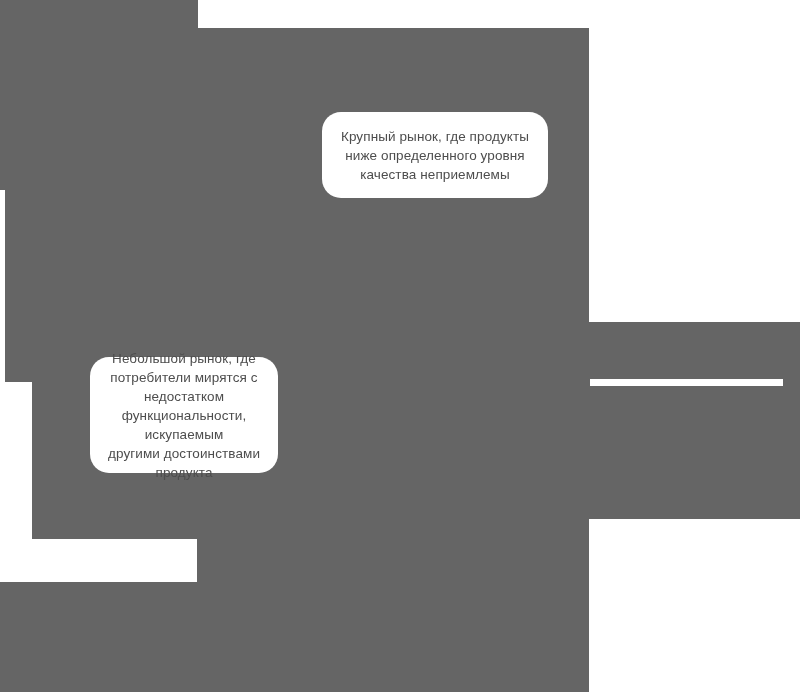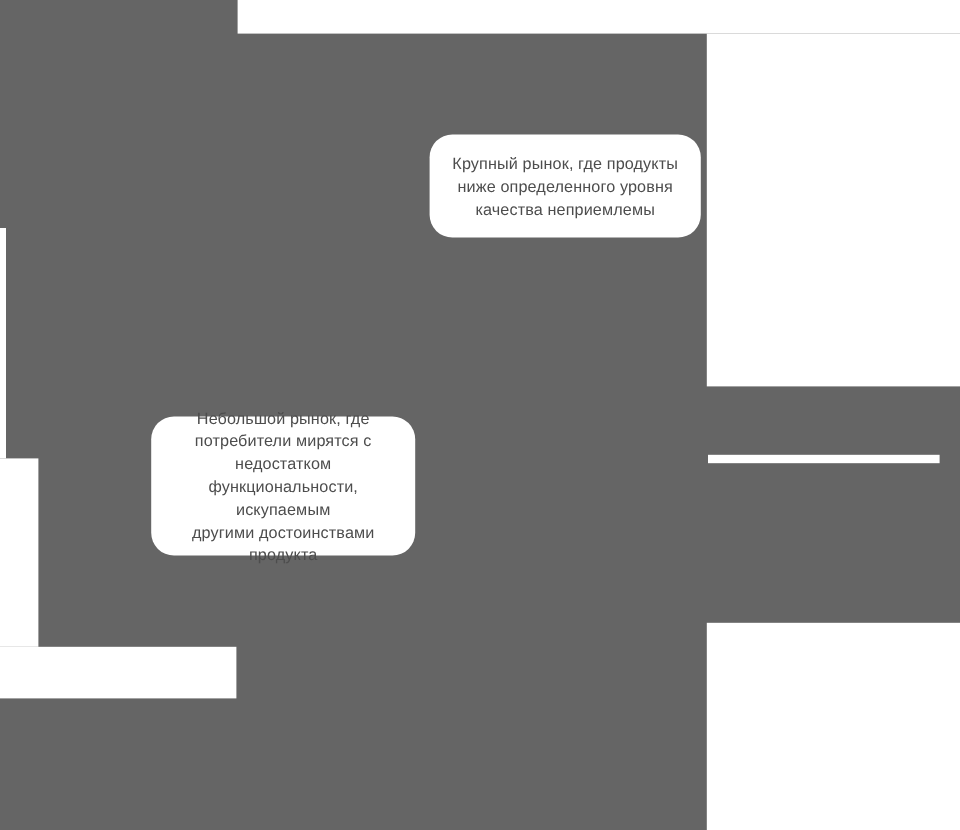--- a/index.html
+++ b/index.html
@@ -27,41 +27,40 @@
   }
   
   .callout {
     position: absolute;
     background: #ffffff;
     border-radius: 19px;
     display: flex;
     align-items: center;
     justify-content: center;
     box-sizing: border-box;
-    margin-left: 36px;
   }
   .callout-text {
     color: #4d4d4d;
     font-size: 13.5px;
     line-height: 19px;
     text-align: center;
     white-space: pre-line;
     padding: 0 10px;
     letter-spacing: 0.1px;
   }
   #c1 {
     left: 322px;
     top: 112px;
     width: 226px;
     height: 86px;
   }
   #c2 {
     left: 90px;
-    top: 347px;
-    width: 220px;
+    top: 357px;
+    width: 188px;
     height: 116px;
   }
   
   #p-top-band      { left: 198px; top: 0px;   width: 602px; height: 28px; }
   #p-right-upper   { left: 589px; top: 28px;  width: 211px; height: 294px; }
   #p-right-bar     { left: 590px; top: 379px; width: 193px; height: 7px; }
   #p-right-lower   { left: 589px; top: 519px; width: 211px; height: 173px; }
   #p-left-sliver   { left: 0px;   top: 190px; width: 5px;   height: 192px; }
   #p-left-column   { left: 0px;   top: 382px; width: 32px;  height: 157px; }
   #p-left-band     { left: 0px;   top: 539px; width: 197px; height: 43px; }

